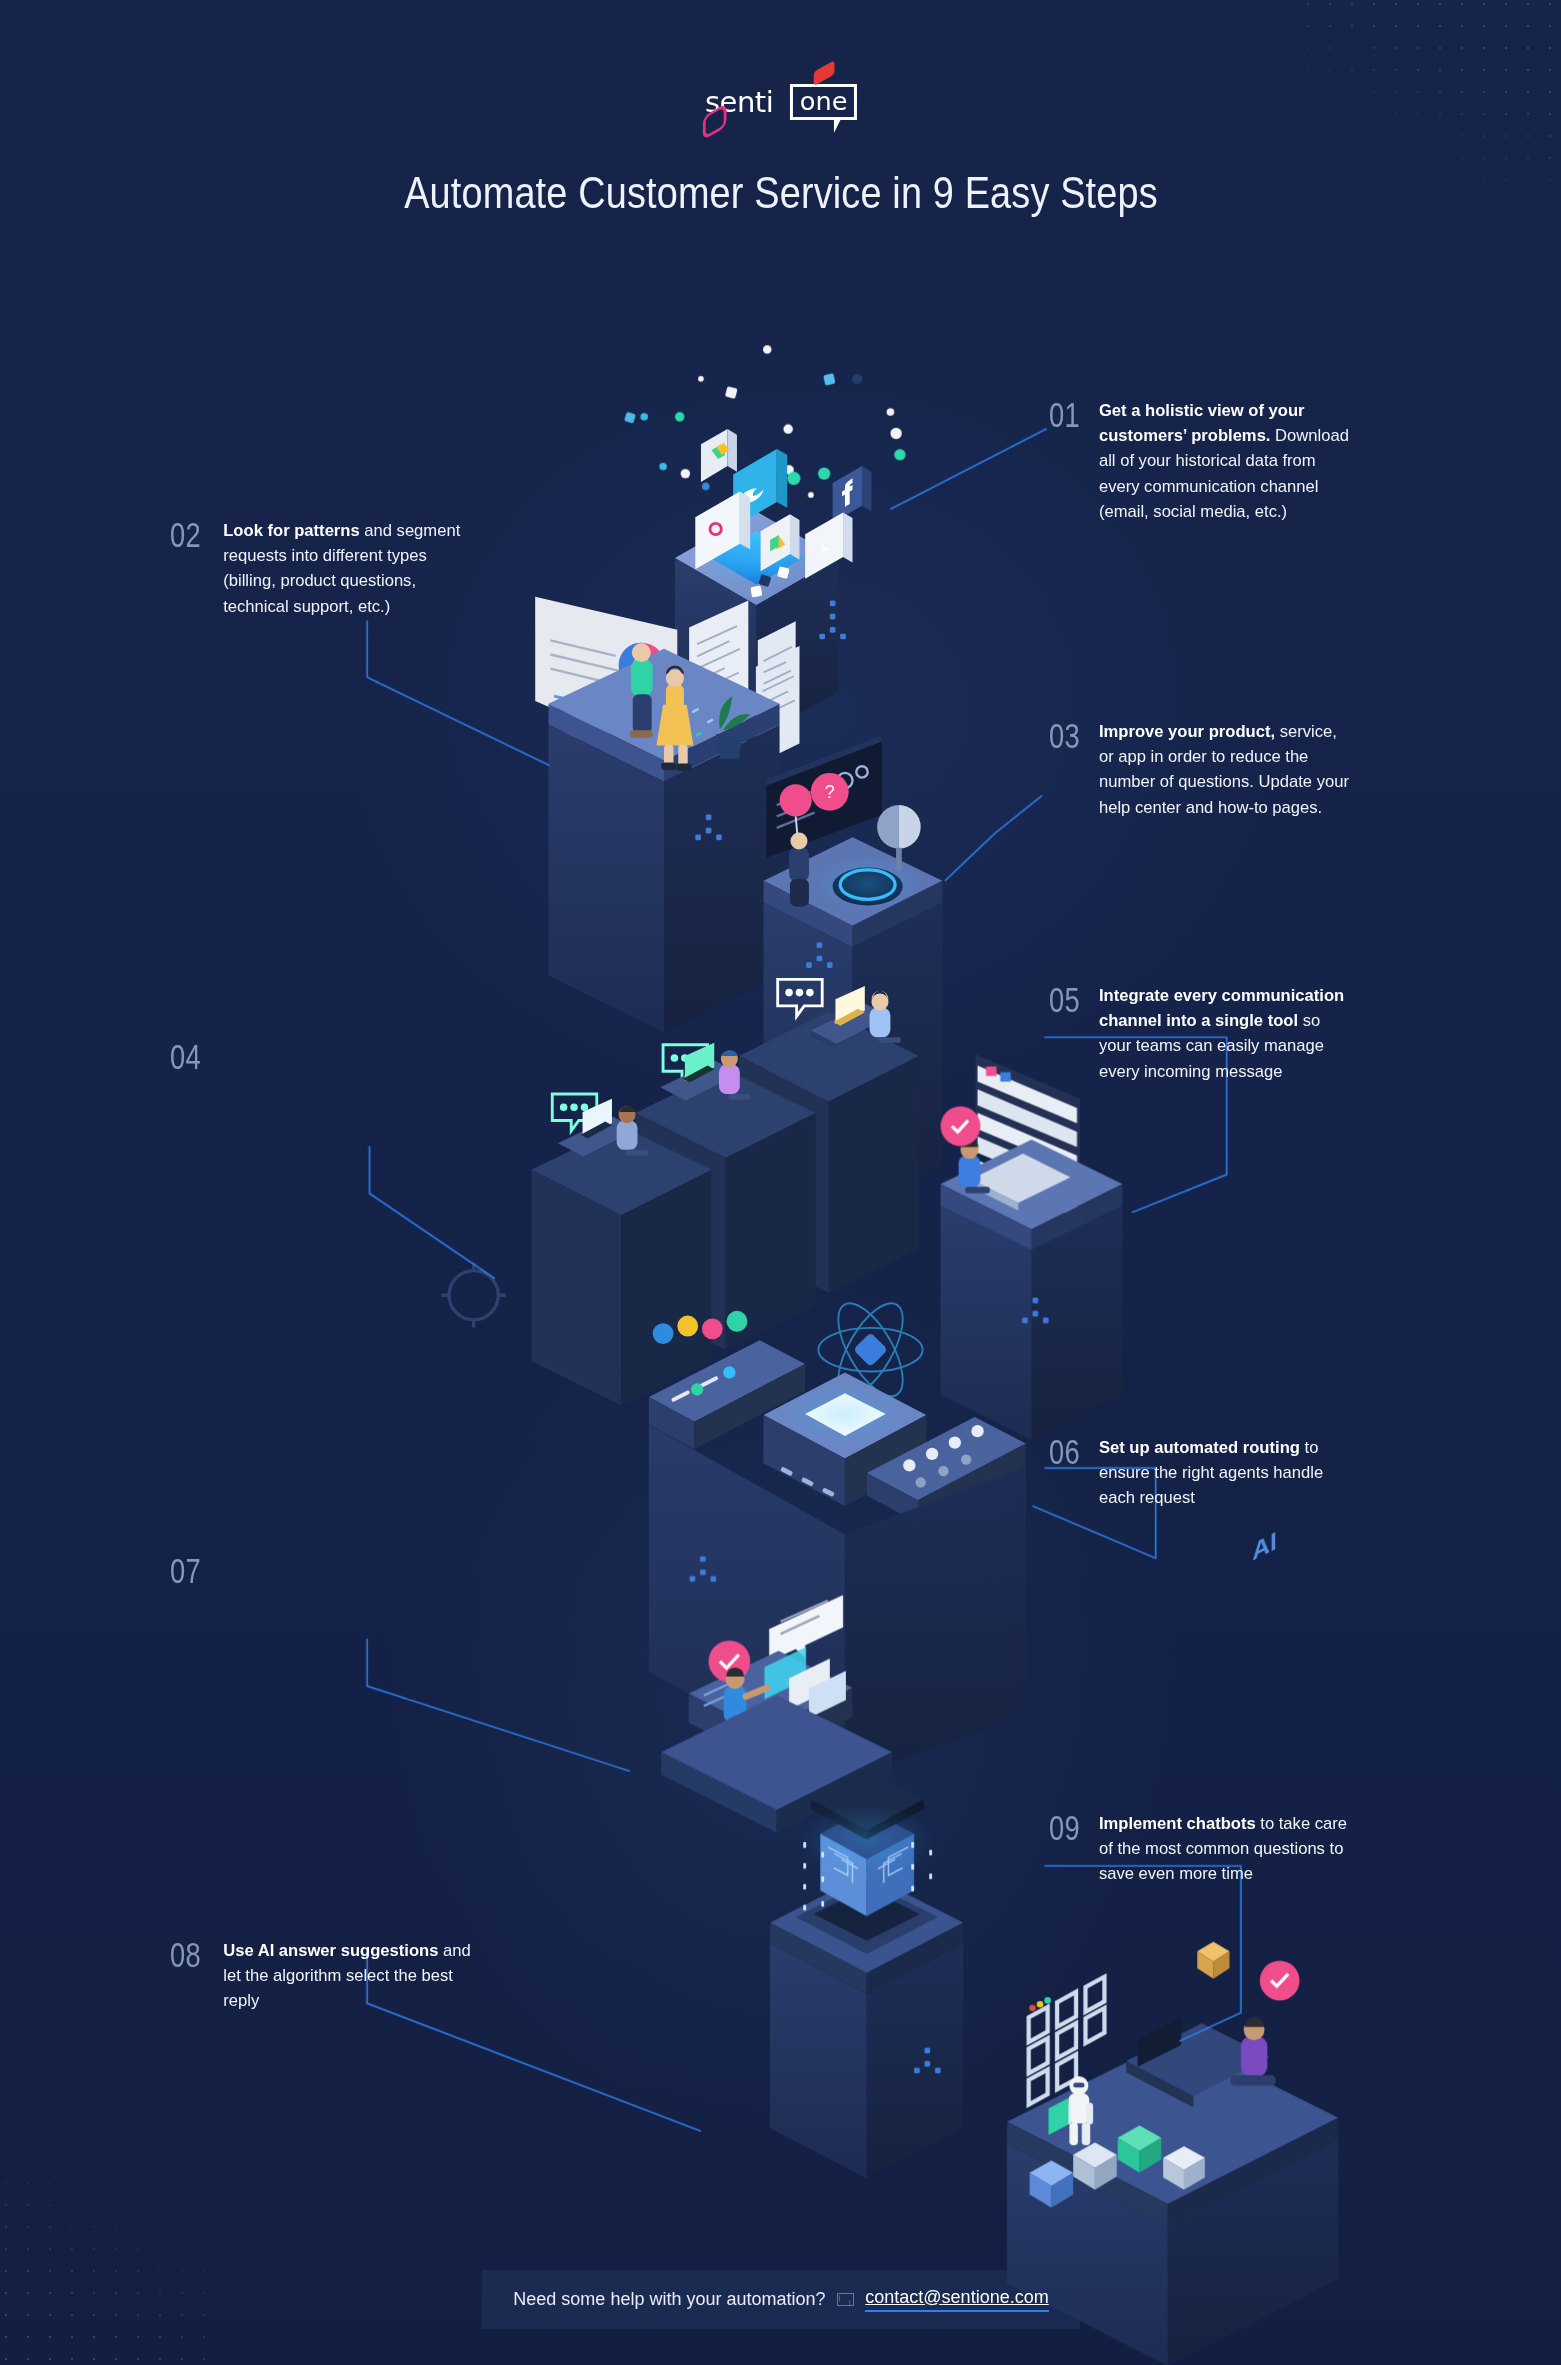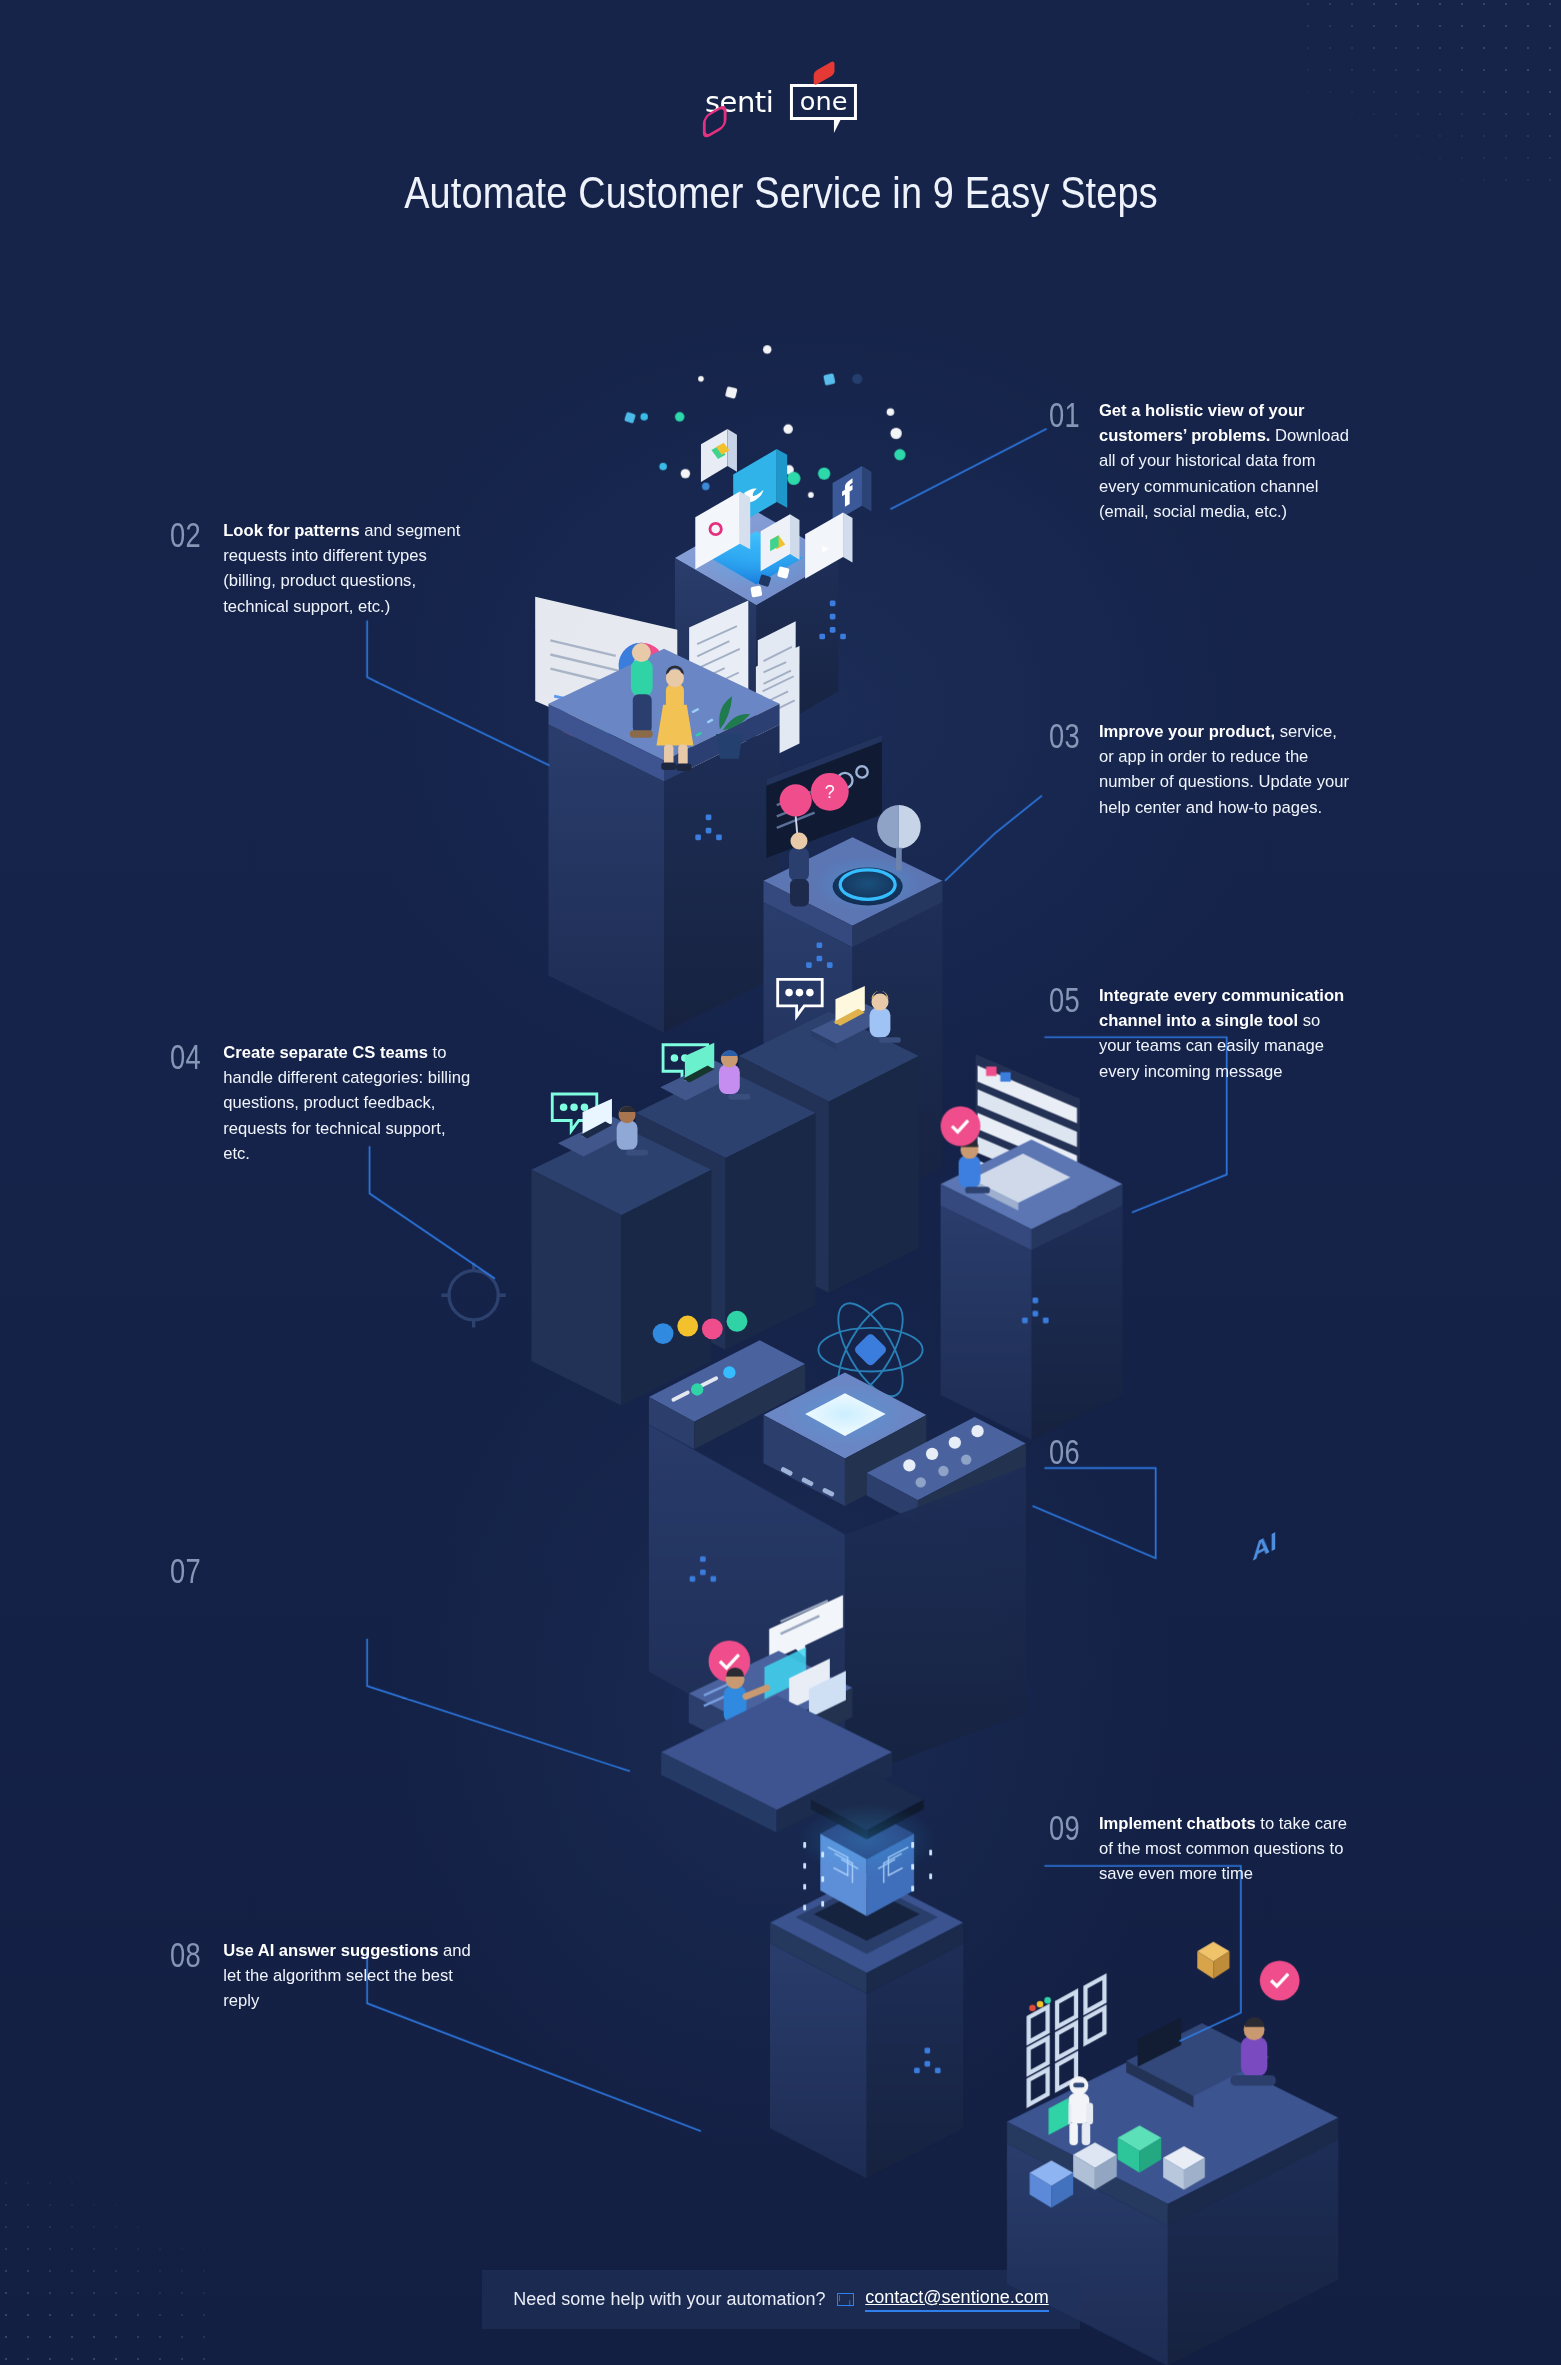--- a/index.html
+++ b/index.html
@@ -718,34 +718,34 @@
 
   <div class="step right" style="left:1049px; top:719px; width:303px;">
     <div class="num">03</div>
     <div class="body">
       <b>Improve your product,</b><span> service, or app in order to reduce the number of questions. Update your help center and how-to pages.</span>
     </div>
   </div>
 
   <div class="step left" style="left:170px; top:1040px; width:303px;">
     <div class="num">04</div>
-    <div class="body">
-      <b>Create separate CS teams</b><span> to handle different categories: billing questions, product feedback, requests for technical support, etc.</span>
-    </div>
   </div>
 
   <div class="step right" style="left:1049px; top:983px; width:303px;">
     <div class="num">05</div>
     <div class="body">
       <b>Integrate every communication channel into a single tool</b><span> so your teams can easily manage every incoming message</span>
     </div>
   </div>
 
   <div class="step right" style="left:1049px; top:1435px; width:303px;">
     <div class="num">06</div>
+    <div class="body">
+      <b>Set up automated routing</b><span> to ensure the right agents handle each request</span>
+    </div>
   </div>
 
   <div class="step left" style="left:170px; top:1554px; width:303px;">
     <div class="num">07</div>
   </div>
 
   <div class="step left" style="left:170px; top:1938px; width:303px;">
     <div class="num">08</div>
     <div class="body">
       <b>Use AI answer suggestions</b><span> and let the algorithm select the best reply</span>

